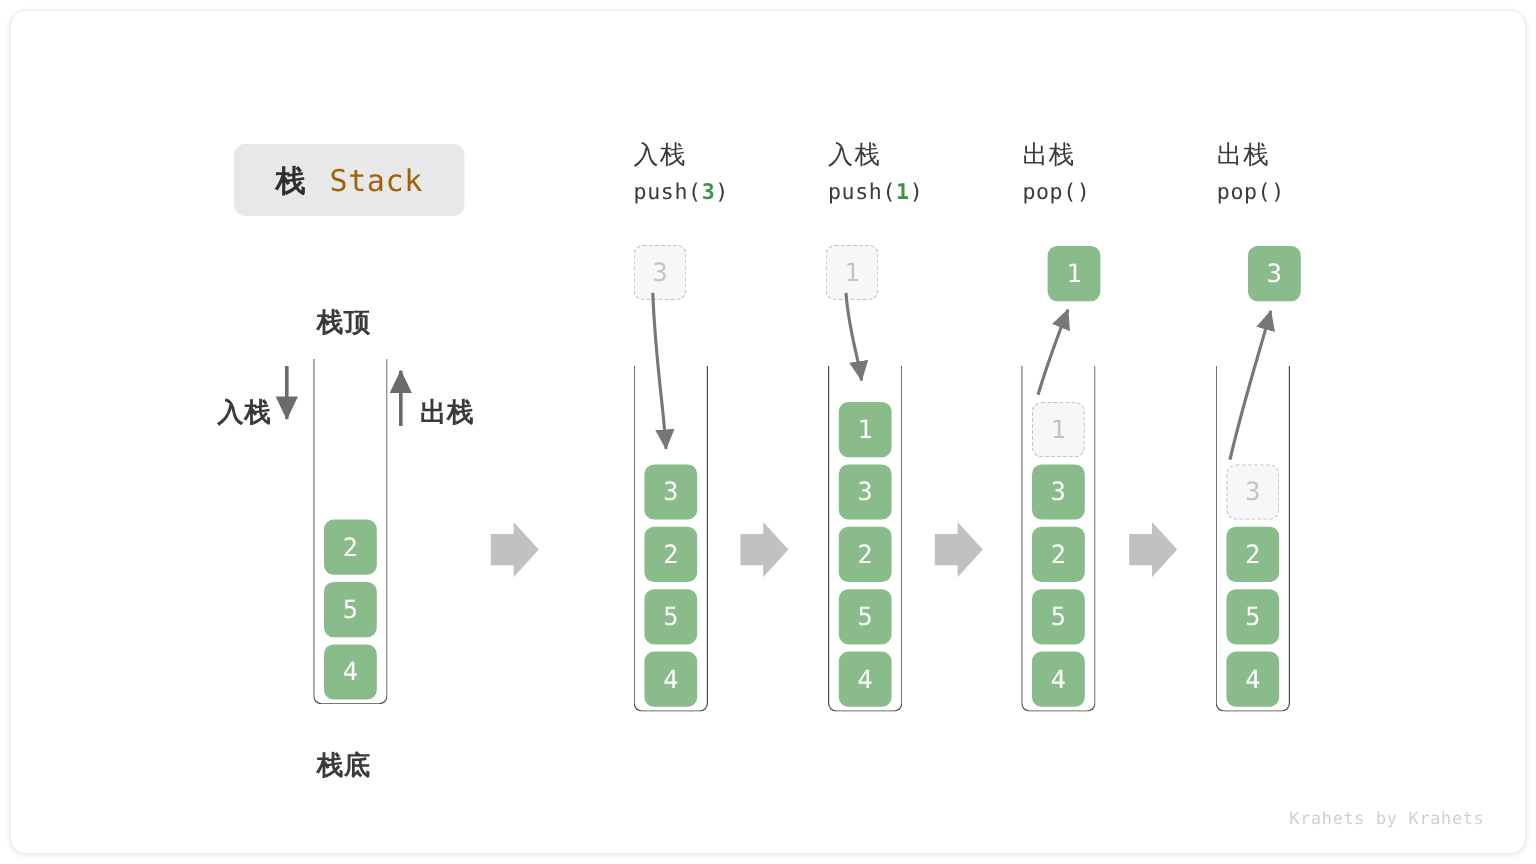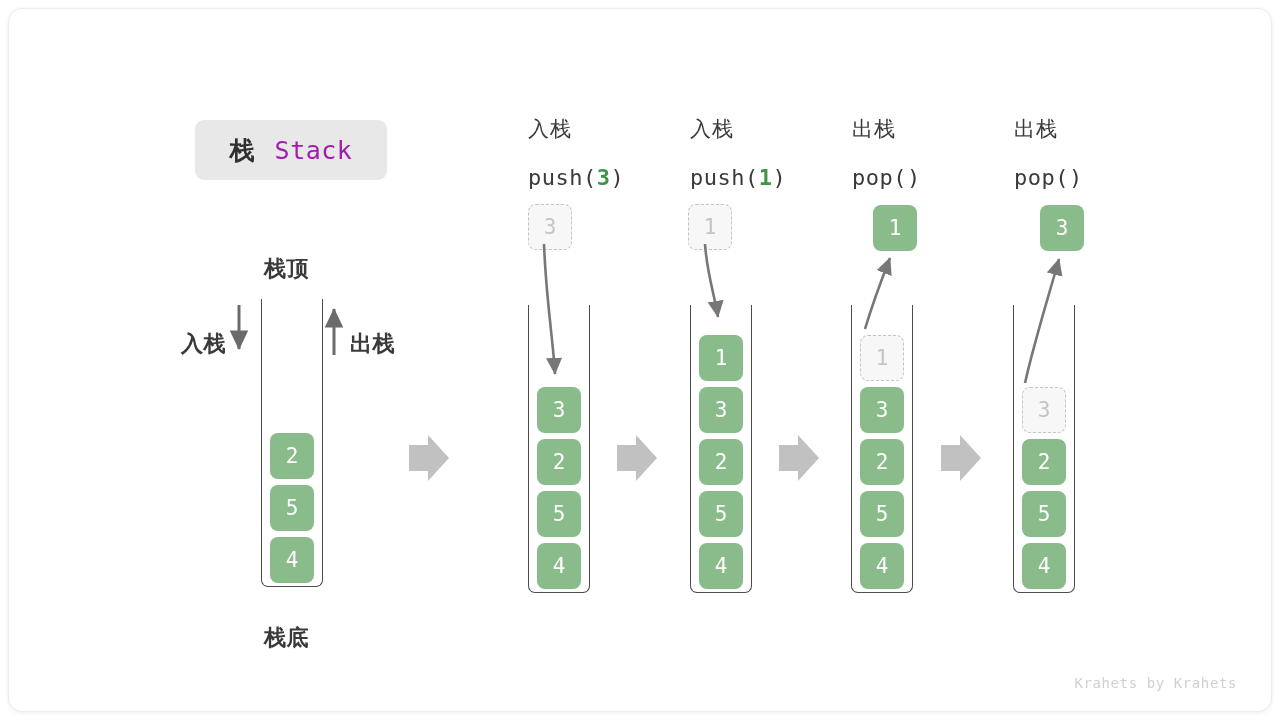--- a/index.html
+++ b/index.html
@@ -45,21 +45,21 @@
   .title-badge .t-cjk {
     font-size: 25px;
     font-weight: 700;
     color: #2f2f2f;
     letter-spacing: 1px;
   }
   .title-badge .t-en {
     font-family: "DejaVu Sans Mono", "Liberation Mono", monospace;
     font-size: 25px;
     font-weight: 400;
-    color: #a21caf;
+    color: #a16207;
     margin-left: 19px;
     letter-spacing: 0.5px;
   }
 
   
   .lbl-bold-cjk {
     position: absolute;
     font-size: 22px;
     font-weight: 700;
     color: #3a3a3a;
@@ -83,24 +83,24 @@
   .col-head .ch-cjk {
     display: block;
     font-size: 21px;
     color: #3a3a3a;
     font-weight: 400;
     letter-spacing: 1px;
   }
   .col-head .ch-code {
     display: block;
     font-family: "DejaVu Sans Mono", "Liberation Mono", monospace;
-    font-size: 22px;
+    font-size: 18px;
     color: #3a3a3a;
     letter-spacing: 0.5px;
-    margin-top: 17px;
+    margin-top: 3px;
   }
   .col-head .ch-code b {
     color: #3f9448;
     font-weight: 700;
   }
 
   
   .stack-wrap {
     position: absolute;
     width: 62px;

